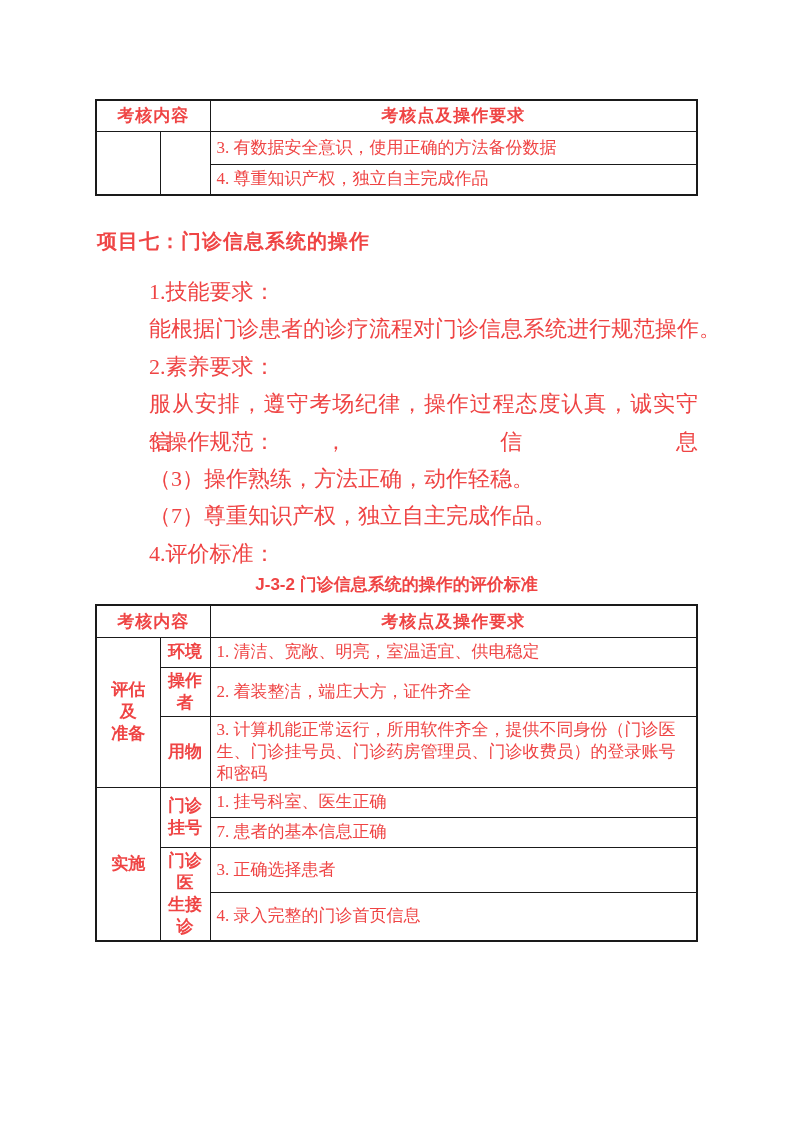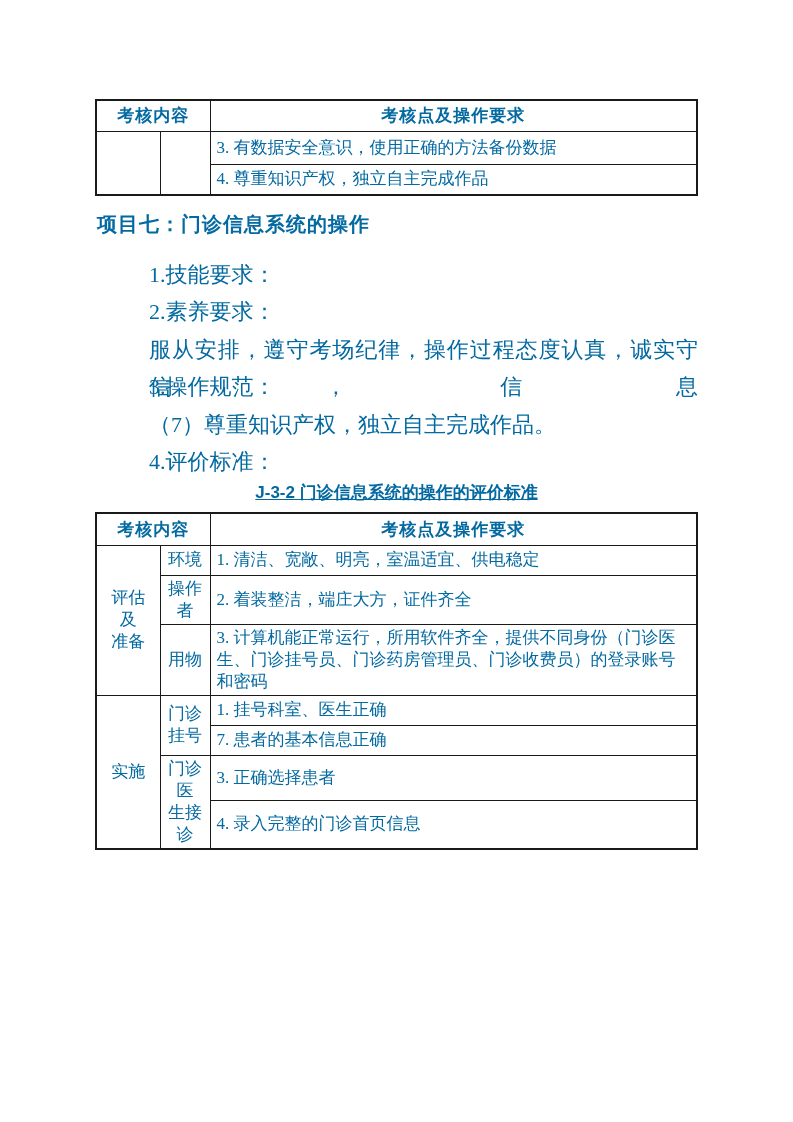--- a/index.html
+++ b/index.html
@@ -1,46 +1,45 @@
 <!DOCTYPE html>
 <html><head>
 <meta charset="utf-8">
 <style>
   html,body{margin:0;padding:0;background:#ffffff;}
   .page{
     position:relative;width:793px;height:1026px;background:#ffffff;
-    color:#0369a1;font-family:"Liberation Serif","DejaVu Serif",serif;
+    color:#ef4444;font-family:"Liberation Serif","DejaVu Serif",serif;
     overflow:hidden;
   }
   .content{position:absolute;left:95px;top:99px;width:603px;}
 
   table.doc{border-collapse:collapse;width:603px;table-layout:fixed;border:2px solid #1a1a1a;}
   table.doc td{border:1px solid #1a1a1a;font-size:17px;vertical-align:middle;padding:2px 6px;overflow:hidden;}
   td.hdr{font-weight:bold;text-align:center;font-family:"Liberation Sans","DejaVu Sans",sans-serif;letter-spacing:1px;}
   td.item{text-align:left;padding:2px 5px 2px 7px;line-height:22px;margin-top:44px;}
   td.stage,td.sub{
-    font-weight:normal;text-align:center;white-space:pre-line;line-height:22px;
+    font-weight:bold;text-align:center;white-space:pre-line;line-height:22px;
     padding:2px 1px;font-family:"Liberation Sans","DejaVu Sans",sans-serif;
   }
   tr.h31{height:31px;} tr.h33{height:33px;} tr.h30{height:30px;}
   tr.h29{height:29px;padding-left:32px;} tr.h55{height:55px;} tr.h32{height:32px;}
 
   .heading{
-    margin:15px 0 0 2px;
+    margin:32px 0 0 2px;
     font:bold 20px/26px "Liberation Sans","DejaVu Sans",sans-serif;
     letter-spacing:1px;
   }
   .paras{margin-top:19px;font-size:22px;}
   .line{height:37.4px;line-height:37.4px;white-space:nowrap;}
   .indent{padding-left:54px;}
   .spread{white-space:normal;text-align:justify;text-align-last:justify;}
   .caption{
     margin-top:2px;text-align:center;
     font:bold 17px/22px "Liberation Sans","DejaVu Sans",sans-serif;
-    text-decoration:underline;
   }
   .tbl2{margin-top:8px;}
   .page-number{
     position:absolute;left:0;right:0;top:1036px;text-align:center;
     font-size:18px;font-family:"Liberation Sans","DejaVu Sans",sans-serif;
   }
 </style>
 </head>
 <body>
 
@@ -66,23 +65,25 @@
       <tr class="h31">
         <td class="item">4. 尊重知识产权，独立自主完成作品</td>
       </tr>
     </tbody>
       </table>
 
     <div class="heading">项目七：门诊信息系统的操作</div>
 
     <div class="paras">
       <div class="line indent">1.技能要求：</div>
+      <div class="line indent">能根据门诊患者的诊疗流程对门诊信息系统进行规范操作。</div>
       <div class="line indent">2.素养要求：</div>
       <div class="line indent spread">服从安排，遵守考场纪律，操作过程态度认真，诚实守信，信息</div>
       <div class="line indent">3.操作规范：</div>
+      <div class="line indent">（3）操作熟练，方法正确，动作轻稳。</div>
       <div class="line indent">（7）尊重知识产权，独立自主完成作品。</div>
       <div class="line indent">4.评价标准：</div>
     </div>
 
     <div class="caption">J-3-2 门诊信息系统的操作的评价标准</div>
 
     <table class="doc tbl2">
       <colgroup>
           <col style="width:64px">
           <col style="width:50px">

